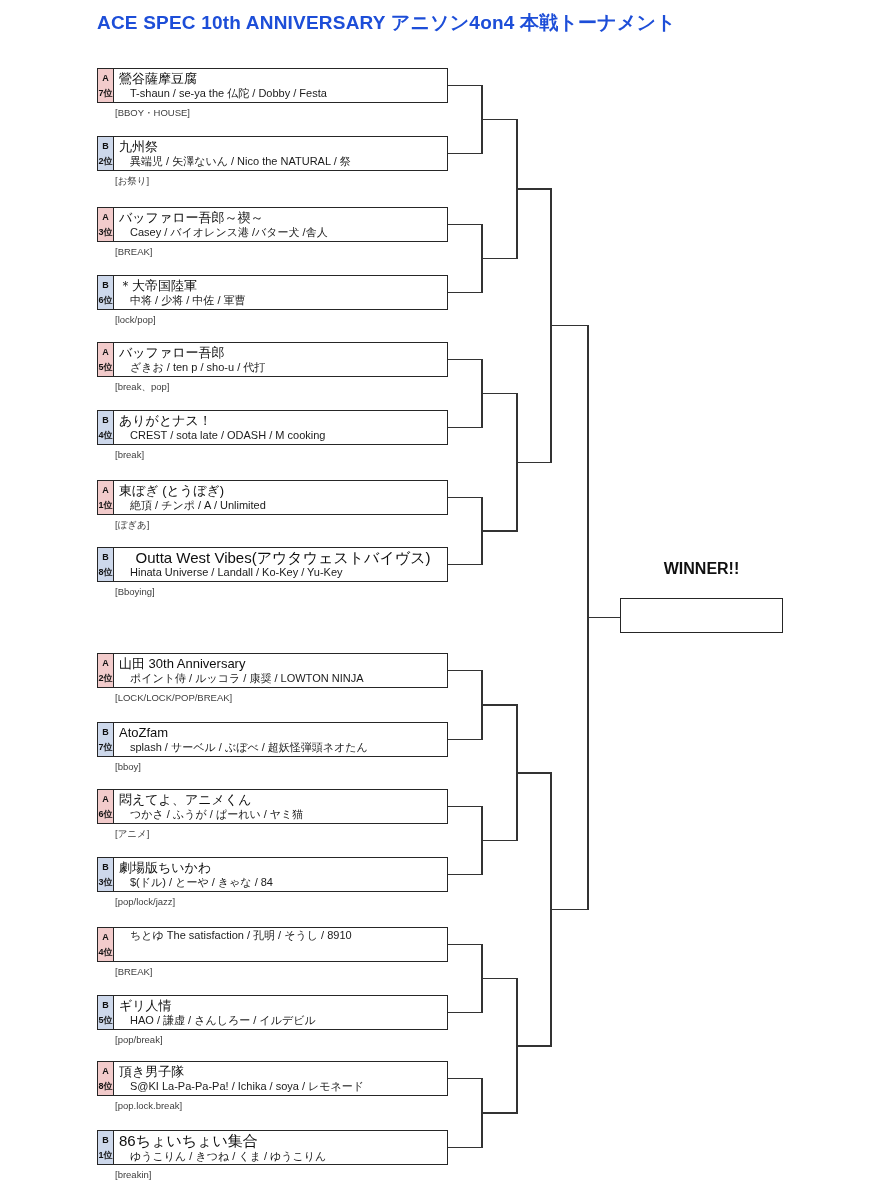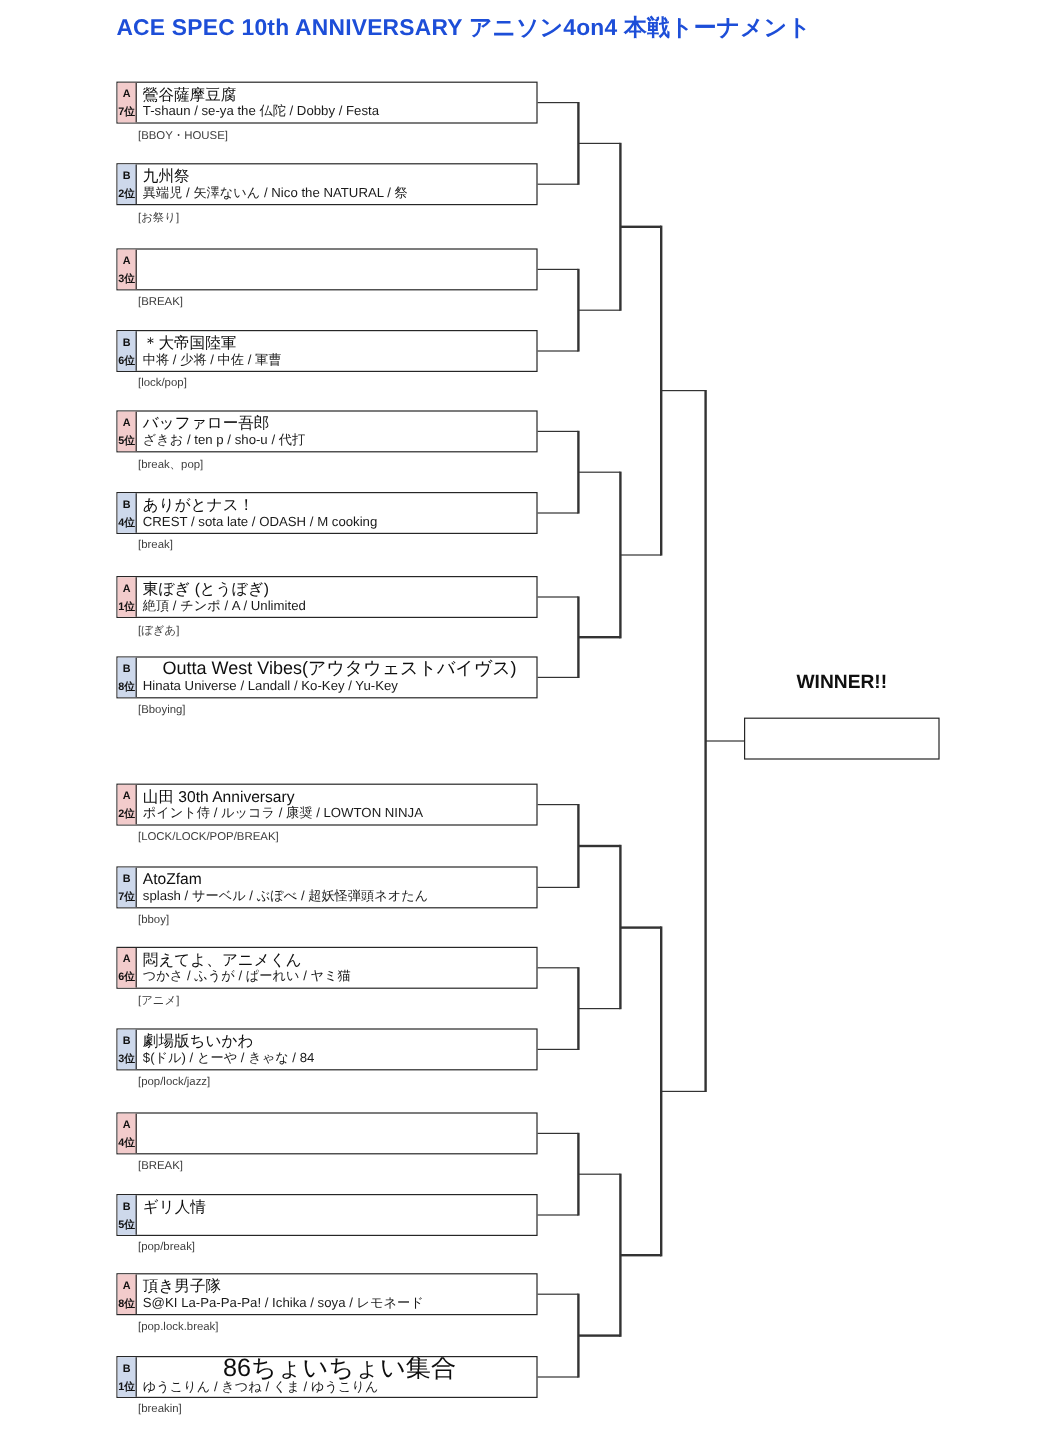--- a/index.html
+++ b/index.html
@@ -31,22 +31,22 @@
   .rank {
     flex:1; line-height:15px; text-align:center;
     font-size:9px; font-weight:bold; color:#111; white-space:nowrap;
   }
   .team-main { flex:1; min-width:0; padding:1px 0 0 5px; overflow:hidden; }
   .team-name {
     font-size:13px; font-weight:normal; line-height:17px;
     white-space:nowrap; color:#0e0e0e;
   }
   .team-name.big { font-size:15px;text-align:center; }
-  .team-name.bigger { font-size:21px; line-height:18px;text-align:center; }
-  .team-members { font-size:11px; line-height:13px; white-space:nowrap; color:#1a1a1a; }
+  .team-name.bigger { font-size:15px; line-height:18px; }
+  .team-members { font-size:11px; line-height:13px; white-space:nowrap; color:#1a1a1a;margin-left:11px; }
   .genre {
     position:absolute; left:18px; top:39px;
     font-size:9.5px; color:#3d3d3d; white-space:nowrap;
   }
   .bl { position:absolute; background:#333333; }
   .winner-label {
     position:absolute; left:620px; top:560px; width:163px;
     text-align:center; font-size:16px; font-weight:bold; color:#101010;
   }
   .winner-box {
@@ -88,20 +88,24 @@
     </div>
     <div class="genre">[お祭り]</div>
   </div>
 
   <div class="team" style="top: 207px;">
     <div class="team-box">
       <div class="label-col a">
         <div class="block-letter">A</div>
         <div class="rank">3位</div>
       </div>
+      <div class="team-main">
+        <div class="team-name">バッファロー吾郎～禊～</div>
+        <div class="team-members">Casey / バイオレンス港 /バター犬 /舎人</div>
+      </div>
     </div>
     <div class="genre">[BREAK]</div>
   </div>
 
   <div class="team" style="top: 275px;">
     <div class="team-box">
       <div class="label-col b">
         <div class="block-letter">B</div>
         <div class="rank">6位</div>
       </div>
@@ -225,33 +229,35 @@
     <div class="genre">[pop/lock/jazz]</div>
   </div>
 
   <div class="team" style="top: 927px;">
     <div class="team-box">
       <div class="label-col a">
         <div class="block-letter">A</div>
         <div class="rank">4位</div>
       </div>
       <div class="team-main">
+        <div class="team-members">ちとゆ The satisfaction / 孔明 / そうし / 8910</div>
       </div>
     </div>
     <div class="genre">[BREAK]</div>
   </div>
 
   <div class="team" style="top: 995px;">
     <div class="team-box">
       <div class="label-col b">
         <div class="block-letter">B</div>
         <div class="rank">5位</div>
       </div>
       <div class="team-main">
         <div class="team-name">ギリ人情</div>
+        <div class="team-members">HAO / 謙虚 / さんしろー / イルデビル</div>
       </div>
     </div>
     <div class="genre">[pop/break]</div>
   </div>
 
   <div class="team" style="top: 1061px;">
     <div class="team-box">
       <div class="label-col a">
         <div class="block-letter">A</div>
         <div class="rank">8位</div>

